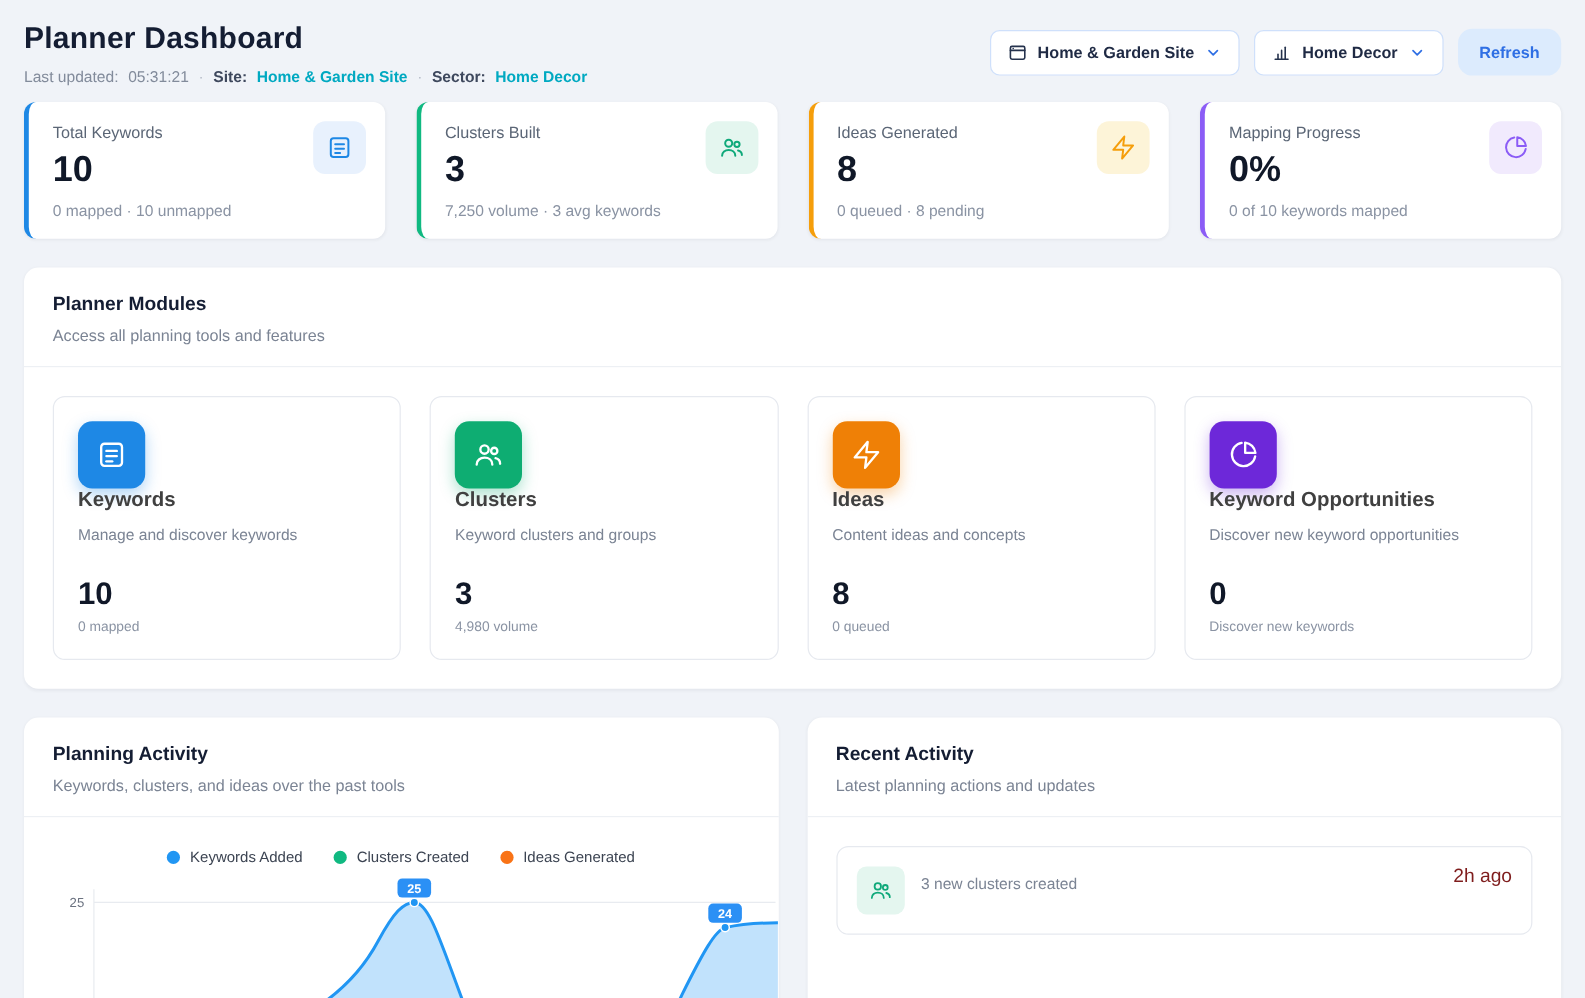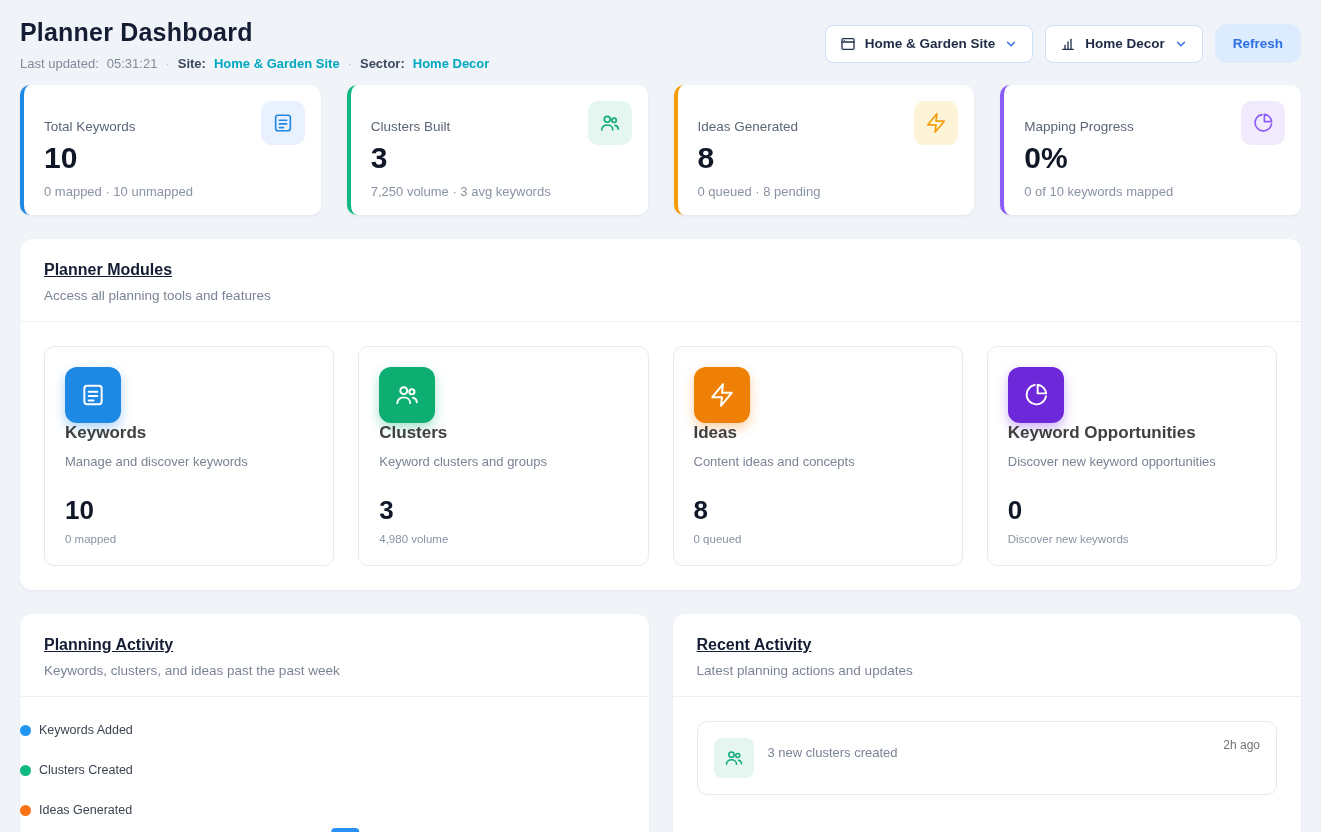--- a/index.html
+++ b/index.html
@@ -29,72 +29,72 @@
   .select-btn .chev { color:#2f6fe4; display:flex; }
   .refresh-btn {
     background:#dcebfd; color:#2f6fe4; border:none; border-radius:12px;
     padding:12px 18px; font-size:13.5px; font-weight:600; cursor:pointer; font-family:inherit;
   }
 
   
   .stats { display:grid; grid-template-columns:repeat(4,1fr); gap:26px; margin-top:14px; }
   .stat-card {
     position:relative; background:#fff; border-radius:10px;
-    border-left:4px solid #ccc; padding:34px 20px 16px;
+    border-left:4px solid #ccc; padding:18px 20px 16px;
     box-shadow:0 1px 3px rgba(16,24,40,.06);
   }
   .stat-label { font-size:13.5px; color:#5b6676; }
   .stat-value { font-size:30px; font-weight:800; color:#101828; margin-top:7px; }
   .stat-detail { font-size:13px; color:#8a93a3; margin-top:9px; }
   .stat-icon { position:absolute; top:16px; right:16px; width:44px; height:44px; border-radius:10px; display:flex; align-items:center; justify-content:center; }
   .acc-blue   { border-left-color:#1e88e5; }
   .acc-green  { border-left-color:#10b981; }
   .acc-amber  { border-left-color:#f59e0b; }
   .acc-purple { border-left-color:#8b5cf6; }
   .tint-blue   { background:#e8f1fd; color:#1e88e5; }
   .tint-green  { background:#e4f6ef; color:#0fa97a; }
   .tint-amber  { background:#fdf4d8; color:#f59e0b; }
   .tint-purple { background:#f1eafd; color:#8b5cf6; }
 
   
   .panel { background:#fff; border-radius:12px; margin-top:24px; box-shadow:0 1px 3px rgba(16,24,40,.05); }
   .panel-head { padding:22px 24px 18px; border-bottom:1px solid #edf0f4; }
-  .panel-title { font-size:16px; font-weight:700; color:#141d33;text-decoration:underline; }
+  .panel-title { font-size:16px; font-weight:700; color:#141d33; }
   .panel-sub { font-size:13.5px; color:#7b8494; margin-top:9px; }
 
   
   .modules { display:grid; grid-template-columns:repeat(4,1fr); gap:24px; padding:24px; }
   .module-card { border:1px solid #e6e9ef; border-radius:10px; padding:20px; cursor:pointer; background:#fff; }
   .module-icon { width:56px; height:56px; border-radius:12px; color:#fff; display:flex; align-items:center; justify-content:center; }
   .mod-blue   { background:#1e88e5; box-shadow:0 5px 12px rgba(30,136,229,.35); }
   .mod-green  { background:#0ead72; box-shadow:0 5px 12px rgba(14,173,114,.35); }
   .mod-orange { background:#ef8006; box-shadow:0 5px 12px rgba(239,128,6,.35); }
   .mod-purple { background:#6d28d9; box-shadow:0 5px 12px rgba(109,40,217,.35); }
   .module-title { font-size:17px; font-weight:700; color:#404040; }
   .module-desc { margin-top:11px; font-size:13px; color:#7b8494; }
   .module-value { margin-top:26px; font-size:26px; font-weight:800; color:#101828; }
   .module-detail { margin-top:7px; font-size:11.5px; color:#8a93a3; }
 
   
   .bottom { display:grid; grid-template-columns:1fr 1fr; gap:24px; margin-top:24px; }
   .bottom .panel { margin-top:0; }
-  .legend { display:flex; justify-content:center; gap:26px; margin-top:26px;flex-direction:column; }
+  .legend { display:flex; justify-content:center; gap:26px; margin-top:26px; }
   .legend-item { display:flex; align-items:center; gap:8px; font-size:12.5px; color:#3c4452; cursor:pointer; }
   .legend-dot { width:11px; height:11px; border-radius:50%; }
   .chart-wrap { margin-top:8px; }
   .chart-wrap svg { display:block; }
 
   
   .recent-list { padding:24px; }
   .recent-item { display:flex; gap:14px; border:1px solid #e6e9ef; border-radius:10px; padding:16px; background:#fff; }
   .recent-icon { width:40px; height:40px; border-radius:8px; background:#e4f6ef; color:#0fa97a; display:flex; align-items:center; justify-content:center; flex:none; }
   .recent-body { flex:1; }
   .recent-title { font-size:15px; font-weight:700; color:#101828; }
   .recent-desc { font-size:13px; color:#7b8494; margin-top:7px; }
-  .recent-time { font-size:12px; color:#737373; white-space:nowrap; }
+  .recent-time { font-size:16px; color:#7f1d1d; white-space:nowrap; }
 </style>
 </head>
 <body>
 
 <div class="page">
 
   <div class="topbar">
     <div>
       <h1 class="page-title">Planner Dashboard</h1>
       <div class="meta">
@@ -260,21 +260,21 @@
         <div class="module-detail">Discover new keywords</div>
       </div>
     </div>
   </div>
 
   <div class="bottom">
 
     <div class="panel">
       <div class="panel-head">
         <div class="panel-title">Planning Activity</div>
-        <div class="panel-sub">Keywords, clusters, and ideas past the past week</div>
+        <div class="panel-sub">Keywords, clusters, and ideas over the past tools</div>
       </div>
       <div class="legend">
         <div class="legend-item">
           <span class="legend-dot" style="background:#2196f3"></span>
           <span>Keywords Added</span>
         </div>
         <div class="legend-item">
           <span class="legend-dot" style="background:#10b981"></span>
           <span>Clusters Created</span>
         </div>

